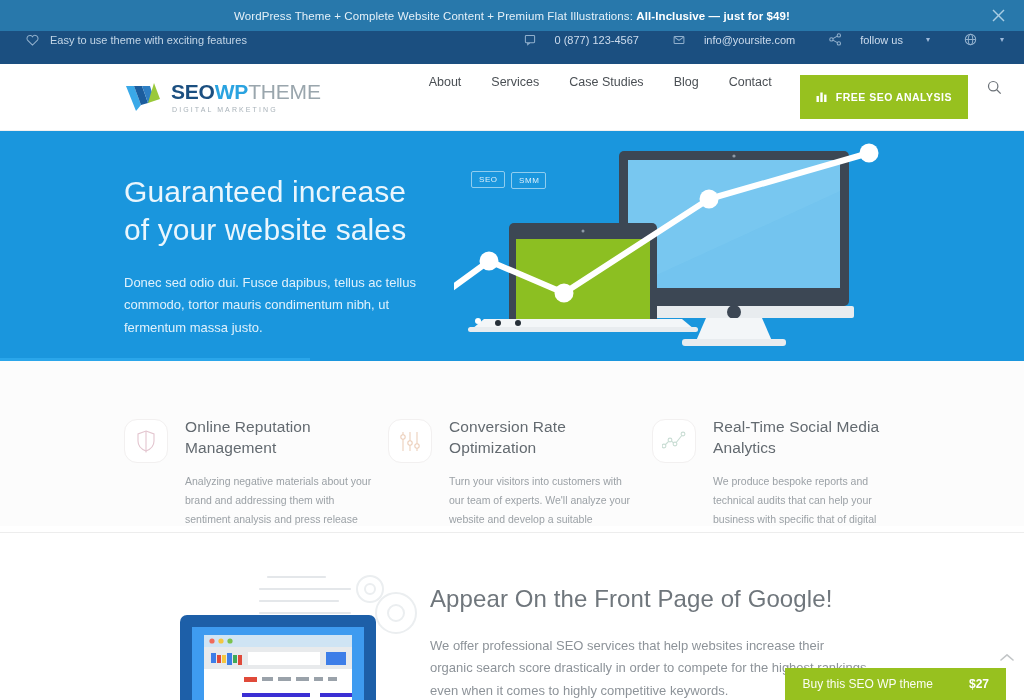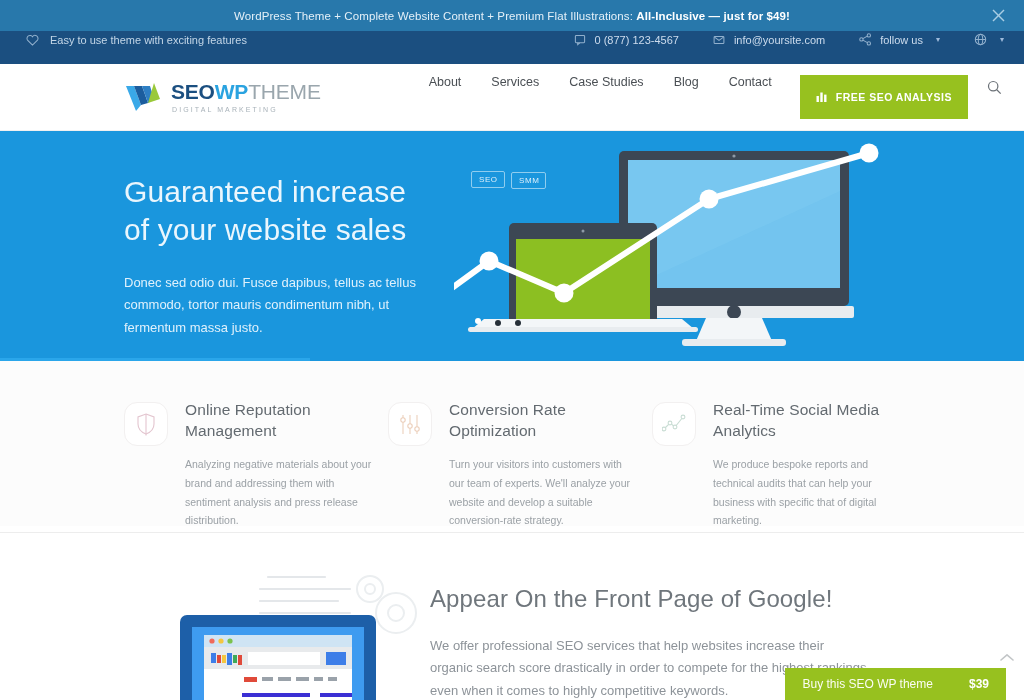--- a/index.html
+++ b/index.html
@@ -31,21 +31,21 @@
 
   
   .info-bar {
     height: 33px; background: #1b4f80;
     display: flex; align-items: center; padding: 0 18px 16px 26px;
     color: #b9cfe3; font-size: 11px;
   }
   .info-left { display:flex; align-items:center; gap:11px; }
   .info-left .txt { font-size: 11px; color: #c3d6e7; }
   .info-right { margin-left: auto; display:flex; align-items:center; }
-  .info-item { display:flex; align-items:center; gap:8px; padding: 0 17px; font-size:11px; color:#cddced; }
+  .info-item { display:flex; align-items:center; gap:18px; padding: 0 17px; font-size:11px; color:#cddced; }
   .info-item:last-child { padding-right: 2px; }
   .ic { display:inline-flex; width:13px; height:13px; align-items:center; justify-content:center; opacity:.85; }
   .ic svg { display:block; }
   .caret { font-size: 8px; margin-left:5px; color:#9fbada; }
 
   
   .header {
     height: 67px; background:#fff; display:flex; align-items:center;
     padding: 0 18px 0 124px; border-bottom: 1px solid #f0f0f0;
   }
@@ -88,21 +88,21 @@
   .hero-underline {
     position:absolute; left:0; bottom:0; width:310px; height:3px; background:#2aa6ea;
   }
   .tag {
     position:absolute; border:1px solid #8fcdef; color:#ddeffb; font-size:8px;
     padding:3px 6px 3px 7px; letter-spacing:.6px; border-radius:2px;
   }
 
   
   .features {
-    display:flex; padding: 38px 124px 0 124px; height: 165px; background:#fcfcfc;gap:16px;
+    display:flex; padding: 55px 124px 0 124px; height: 165px; background:#fcfcfc;gap:16px;
   }
   .feature { display:flex; width: 296px; }
   .feat-icon {
     width: 44px; height: 44px; min-width:44px; border-radius: 13px; background:#fff;
     border:1px solid #f2f0f0; display:flex; align-items:center; justify-content:center;
     margin-right: 17px; margin-top: 3px;
   }
   .feat-body { padding-top: 1px; }
   .feat-title { font-size:15.5px; color:#636a70; font-weight:normal; line-height:1.33; letter-spacing:.1px; }
   .feat-desc { margin-top:14px; font-size:10.5px; color:#9ba1a6; line-height:1.78; }
@@ -401,16 +401,16 @@
   </div>
 
   <div class="to-top">
     <svg width="14" height="9" viewBox="0 0 14 9">
         <polyline points="1,7 7,1.8 13,7" fill="none" stroke="#c2c5c7" stroke-width="1.6" stroke-linecap="round" stroke-linejoin="round"></polyline>
       </svg>
   </div>
 
   <div class="buy-bar">
     <span class="label">Buy this SEO WP theme</span>
-    <span class="price">$39</span>
+    <span class="price">$27</span>
   </div>
 
 </div>
 
 </body></html>

